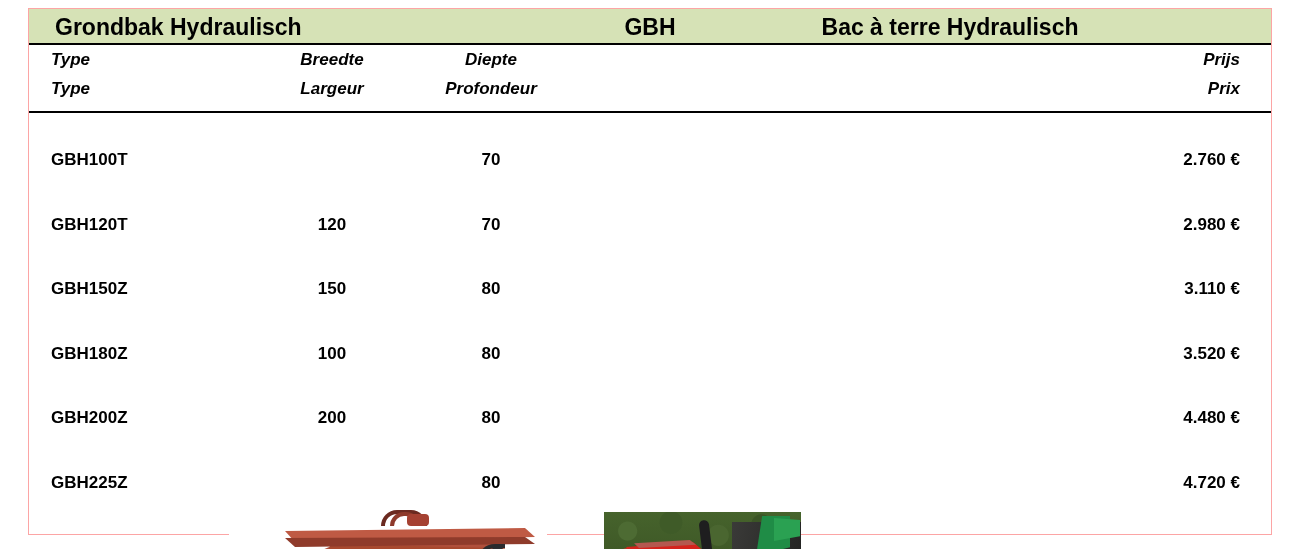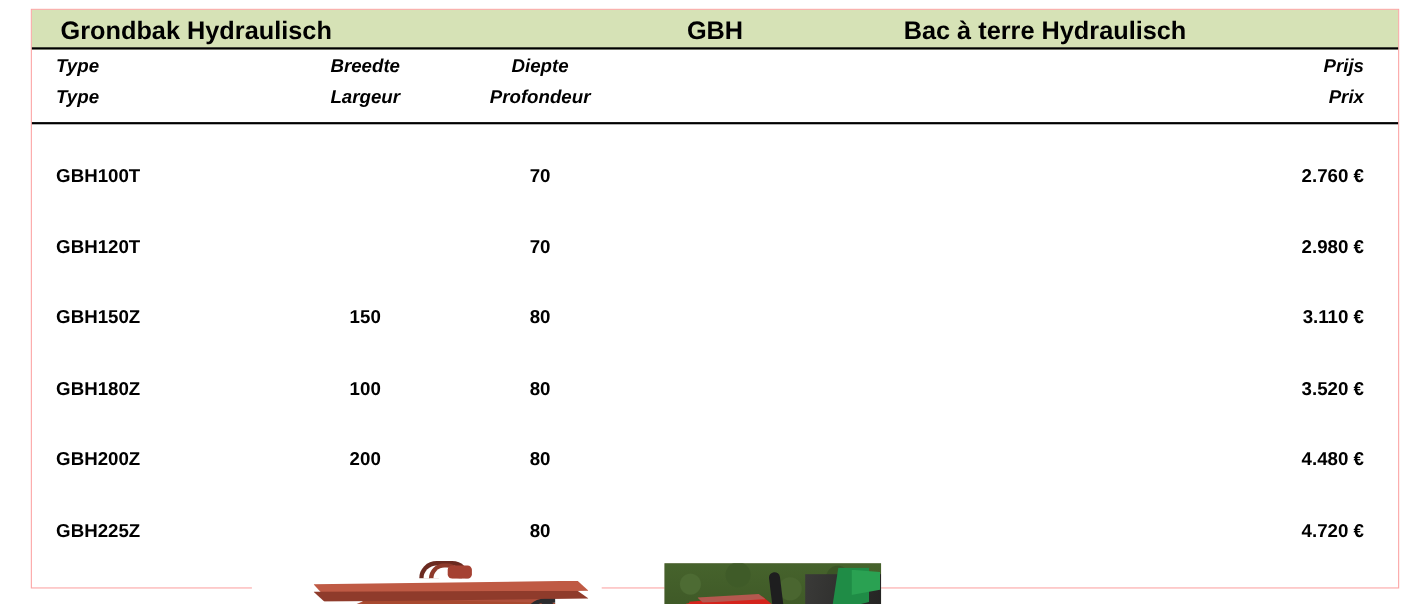--- a/index.html
+++ b/index.html
@@ -290,20 +290,21 @@
     <div class="body-rows">
 
       <div class="data-row">
         <div class="c-type">GBH100T</div>
         <div class="c-depth">70</div>
         <div class="c-price">2.760 €</div>
       </div>
 
       <div class="data-row">
         <div class="c-type">GBH120T</div>
+        <div class="c-width">120</div>
         <div class="c-depth">70</div>
         <div class="c-price">2.980 €</div>
       </div>
 
       <div class="data-row">
         <div class="c-type">GBH150Z</div>
         <div class="c-width">150</div>
         <div class="c-depth">80</div>
         <div class="c-price">3.110 €</div>
       </div>

